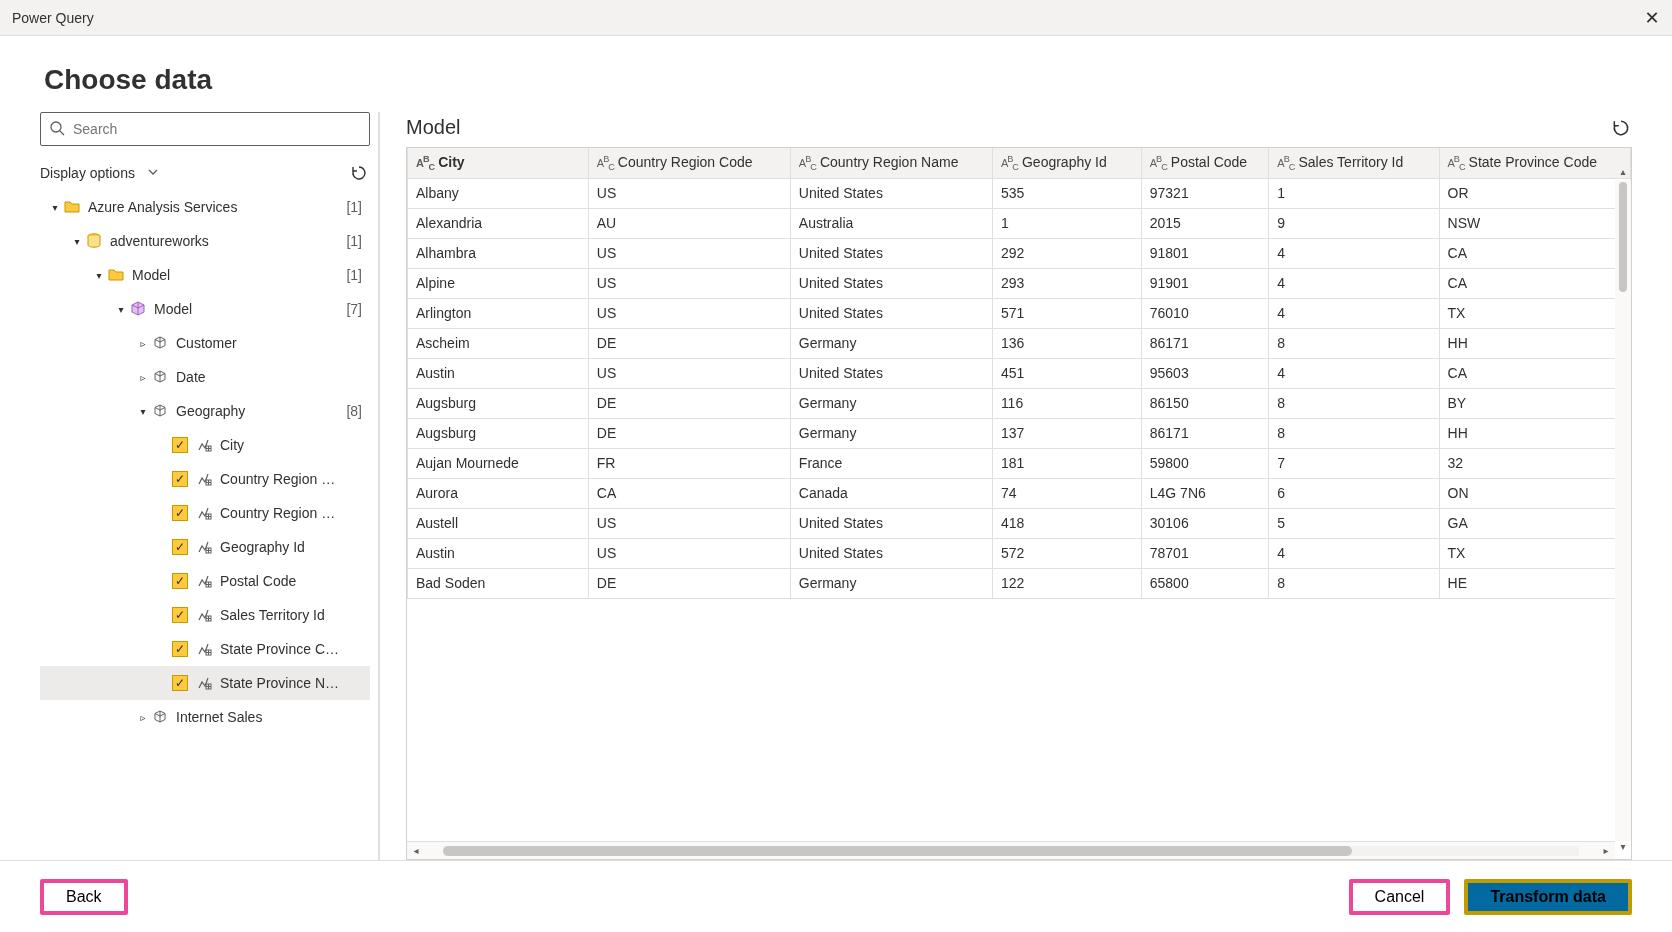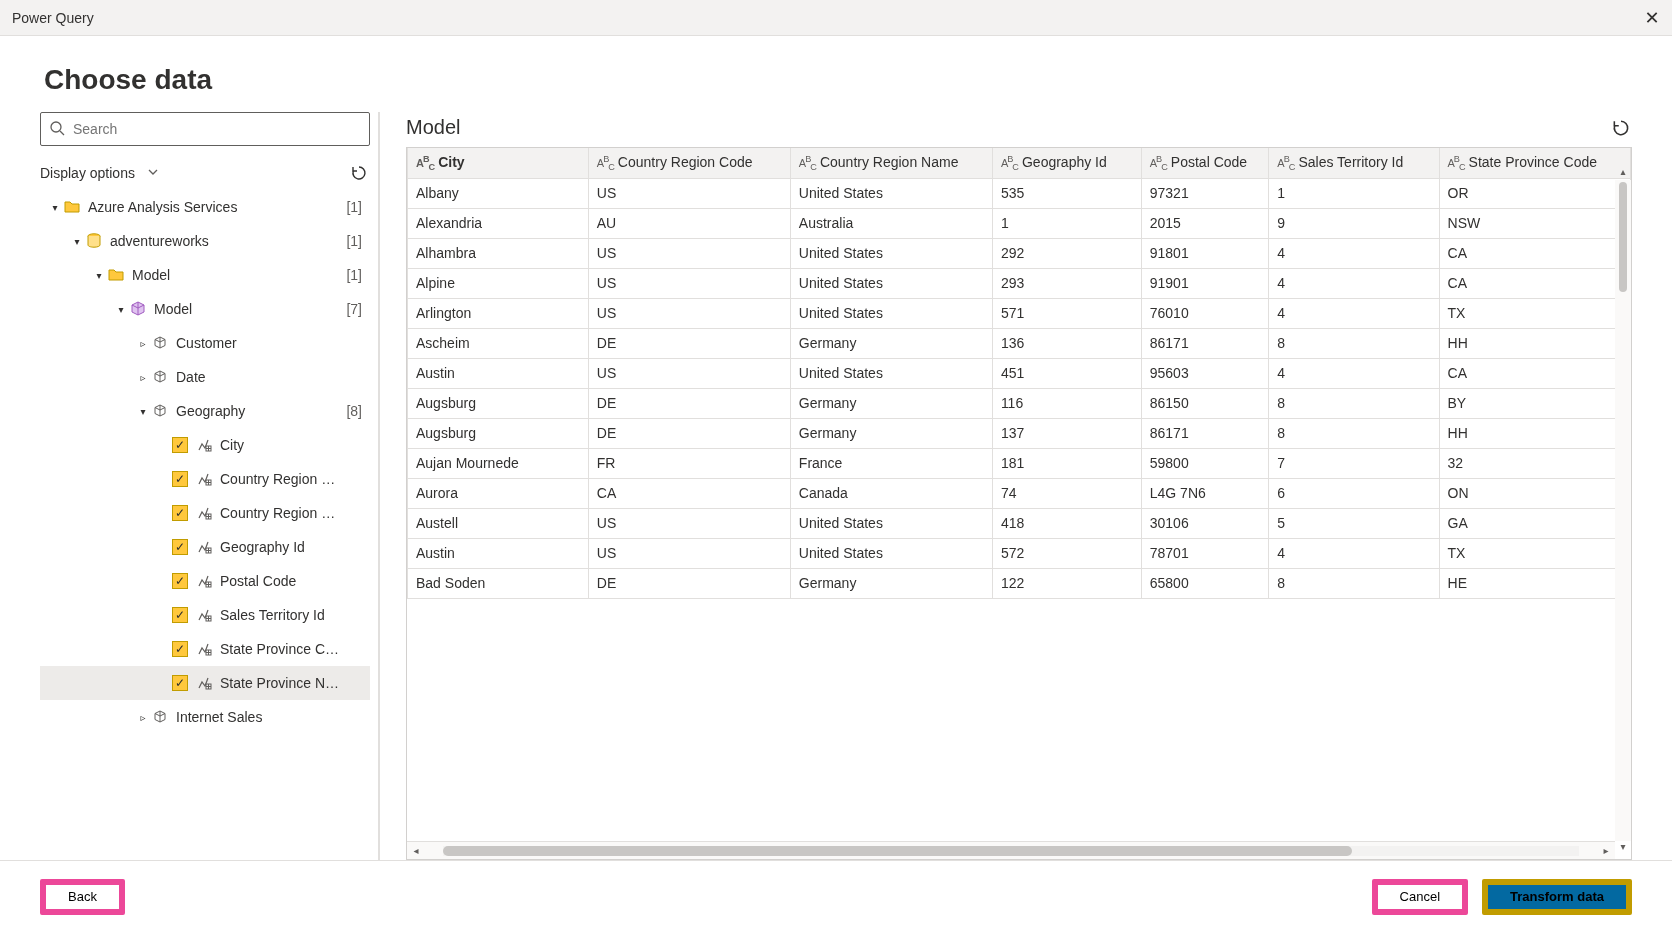--- a/index.html
+++ b/index.html
@@ -46,21 +46,21 @@
 .hscroll { height: 18px; display: flex; align-items: center; border-top: 1px solid #e1dfdd; background: #faf9f8; }
 .hscroll-track { flex: 1; height: 10px; background: #f3f2f1; position: relative; margin: 0 18px; }
 .hscroll-thumb { position: absolute; left: 0; width: 80%; height: 10px; background: #c8c6c4; border-radius: 5px; }
 .hscroll-arrow { width: 18px; text-align: center; font-size: 10px; color: #605e5c; }
 
 .vscroll { position: absolute; right: 0; top: 32px; bottom: 18px; width: 16px; background: #faf9f8; }
 .vscroll-thumb { width: 8px; margin: 0 4px; background: #c8c6c4; border-radius: 4px; }
 .vscroll-arrow { position: absolute; width: 16px; height: 14px; text-align: center; font-size: 10px; color: #605e5c; }
 
 .footer { height: 72px; border-top: 1px solid #e1dfdd; display: flex; align-items: center; justify-content: space-between; padding: 0 40px; }
-.btn { height: 36px; padding: 0 22px; border: 6px solid #ec4899; background: #fff; font-size: 13px; cursor: pointer; border-radius: 2px; }
+.btn { height: 36px; padding: 0 22px; border: 4px solid #ec4899; background: #fff; font-size: 16px; cursor: pointer; border-radius: 2px; }
 .btn.primary { background: #0369a1; border-color: #c19c00; font-weight: 600; }
 .footer-right { display: flex; gap: 14px; }
 </style>
 </head>
 <body>
 
 <div class="titlebar">
   <span>Power Query</span>
   <span class="close-x">✕</span>
 </div>

